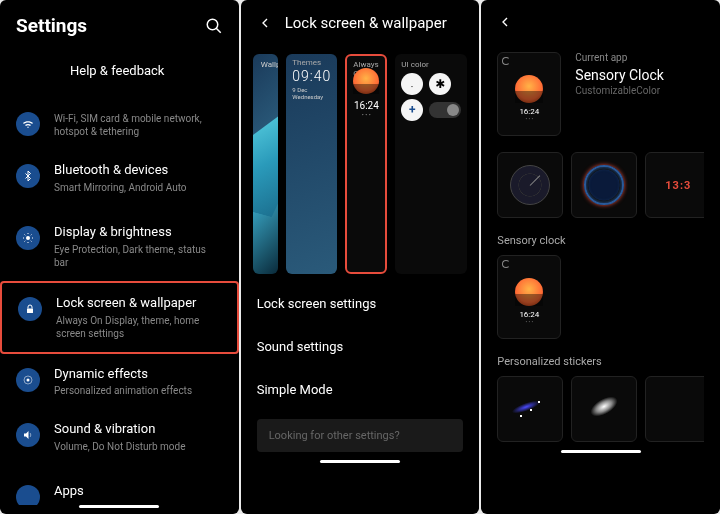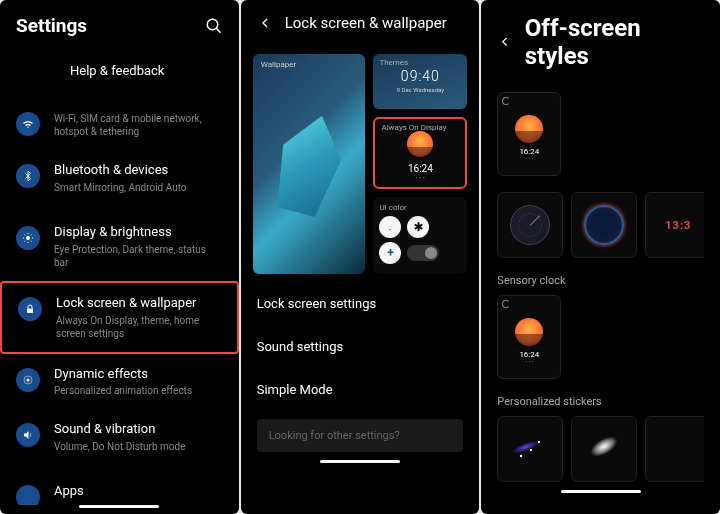--- a/index.html
+++ b/index.html
@@ -17,21 +17,21 @@
 .ico svg{width:12px;height:12px}
 .txt{flex:1;min-width:0}
 .ttl{font-size:13px;color:#fff;line-height:1.3}
 .sub{font-size:10px;color:#888;line-height:1.3;margin-top:2px}
 .hl{border:2px solid #e74c3c;border-radius:4px}
 .item.help{padding-left:70px}
 .mid-cards{display:flex;gap:8px;padding:8px 12px}
 .card-l{flex:1.2;background:linear-gradient(135deg,#1a3a5a 0%,#2a5a7a 40%,#3aaaca 60%,#0a2a3a 100%);border-radius:6px;height:220px;position:relative;overflow:hidden}
 .crystal{position:absolute;top:50%;left:50%;transform:translate(-50%,-50%) rotate(15deg);width:60px;height:100px;background:linear-gradient(135deg,#5dd5e5 0%,#2a9aba 50%,#1a6a8a 100%);clip-path:polygon(50% 0%,100% 38%,82% 100%,18% 100%,0% 38%)}
 .card-l .lbl{position:absolute;top:6px;left:8px;font-size:8px;color:#ccc}
-.card-r{flex:1;display:flex;flex-direction:column;gap:8px}
+.card-r{flex:1;display:flex;gap:8px}
 .mini{background:#0a0a0a;border-radius:6px;padding:6px;position:relative;flex:1}
 .mini.hl2{border:2px solid #e74c3c}
 .mini .lbl{font-size:8px;color:#aaa}
 .mini-themes{background:linear-gradient(160deg,#1a3a5a,#2a5a7a);display:flex;flex-direction:column;align-items:center;justify-content:flex-start;padding-top:14px}
 .mini-themes .time{font-size:14px;font-weight:300;color:#fff;letter-spacing:1px}
 .mini-themes .date{font-size:6px;color:#ccc;margin-top:2px}
 .mini-aod{display:flex;flex-direction:column;align-items:center;padding-top:12px}
 .sun{width:26px;height:26px;border-radius:50%;background:radial-gradient(circle at 50% 40%,#ffb347 0%,#ff6b35 60%,#8b2500 100%);position:relative;margin-bottom:6px}
 .sun::after{content:"";position:absolute;bottom:0;left:0;right:0;height:40%;background:rgba(0,0,0,0.4)}
 .mini-aod .time{font-size:10px;color:#fff}
@@ -226,28 +226,32 @@
   </div>
   <div class="srch">Looking for other settings?</div>
   <div class="navbar"></div>
 </div>
 
 <div class="panel">
   <div class="hdr3">
     <span class="back"><svg viewBox="0 0 24 24" fill="none" stroke="#fff" stroke-width="2">
           <polyline points="15 18 9 12 15 6"></polyline>
         </svg></span>
-    <h2>Off-screen styles</h2>
   </div>
   <div class="p3-sec curr">
     <div class="thumb">
       <span class="moon"></span>
       <div class="sun"></div>
       <div class="tm">16:24</div>
       <div class="dt">• • •</div>
+    </div>
+    <div class="cinfo">
+      <div class="k">Current app</div>
+      <div class="v">Sensory Clock</div>
+      <div class="c">CustomizableColor</div>
     </div>
   </div>
   <div class="p3-sec">
     <div class="grid3">
       <div class="gitem">
           <div class="watch1"></div>
         </div>
       <div class="gitem">
           <div class="watch2"></div>
         </div>

